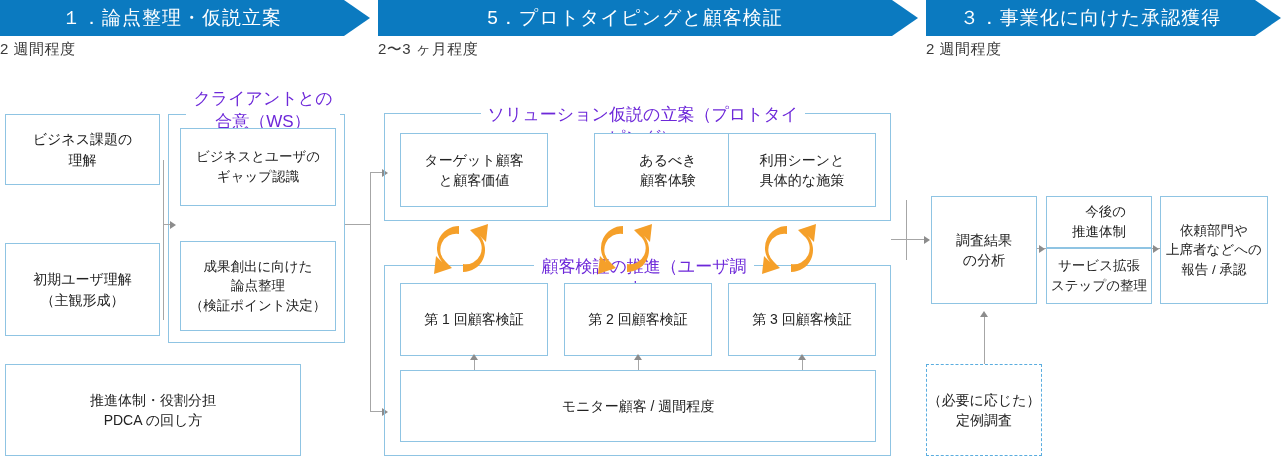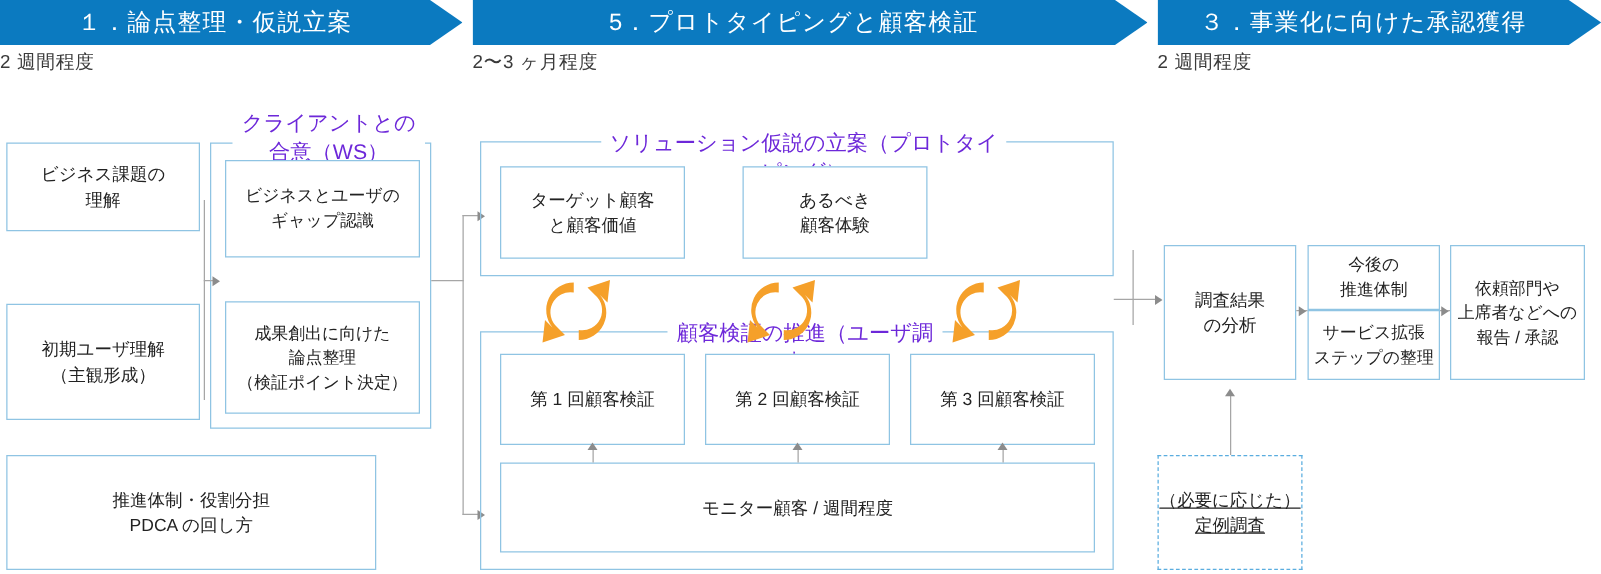--- a/index.html
+++ b/index.html
@@ -49,21 +49,20 @@
     align-items:center;
     justify-content:center;
     text-align:center;
     font-size:14px;
     line-height:1.45;
     color:#222;
     white-space:pre-line;
   }
   .box.dashed{
     border:1px dashed #5aaddf;
-    text-decoration:underline;
   }
   .box.thin{font-size:13.5px;}
   
   .group{
     position:absolute;
     box-sizing:border-box;
     border:1px solid #8fc4e3;
   }
   .group-label{
     position:absolute;
@@ -146,20 +145,22 @@
   <div class="conn h" style="left:370px;top:411px;width:16px;"></div>
   <div class="arrowhead right" style="left:382px;top:408px;"></div>
 
   <div class="group" style="left:384px;top:113px;width:507px;height:108px;"></div>
   <div class="group-label" style="left:481px;top:104px;width:312px;">ソリューション仮説の立案（プロトタイピング）</div>
 
   <div class="box" style="left:400px;top:133px;width:148px;height:74px;">ターゲット顧客
 と顧客価値</div>
   <div class="box" style="left:564px;top:133px;width:148px;height:74px;margin-left:30px;">あるべき
 顧客体験</div>
+  <div class="box" style="left:728px;top:133px;width:148px;height:74px;">利用シーンと
+具体的な施策</div>
 
   <div class="group" style="left:384px;top:265px;width:507px;height:191px;"></div>
   <div class="group-label" style="left:534px;top:256px;width:208px;">顧客検証の推進（ユーザ調査）</div>
 
   <div class="box" style="left:400px;top:283px;width:148px;height:73px;">第 1 回顧客検証</div>
   <div class="box" style="left:564px;top:283px;width:148px;height:73px;">第 2 回顧客検証</div>
   <div class="box" style="left:728px;top:283px;width:148px;height:73px;">第 3 回顧客検証</div>
 
   <div class="box" style="left:400px;top:370px;width:476px;height:72px;">モニター顧客 / 週間程度</div>
 
@@ -189,21 +190,21 @@
     </svg>
   </div>
 
   <div class="conn v" style="left:906px;top:200px;height:60px;"></div>
   <div class="conn h" style="left:891px;top:239px;width:38px;"></div>
   <div class="arrowhead right" style="left:924px;top:236px;"></div>
 
   <div class="box" style="left:931px;top:196px;width:106px;height:108px;">調査結果
 の分析</div>
 
-  <div class="box thin" style="left:1046px;top:196px;width:106px;height:52px;">今後の
+  <div class="box thin" style="left:1046px;top:196px;width:106px;height:52px;text-align:right;">今後の
 推進体制</div>
   <div class="box thin" style="left:1046px;top:248px;width:106px;height:56px;">サービス拡張
 ステップの整理</div>
 
   <div class="box thin" style="left:1160px;top:196px;width:108px;height:108px;">依頼部門や
 上席者などへの
 報告 / 承認</div>
 
   <div class="conn h" style="left:1037px;top:248px;width:9px;"></div>
   <div class="arrowhead right" style="left:1039px;top:245px;"></div>

